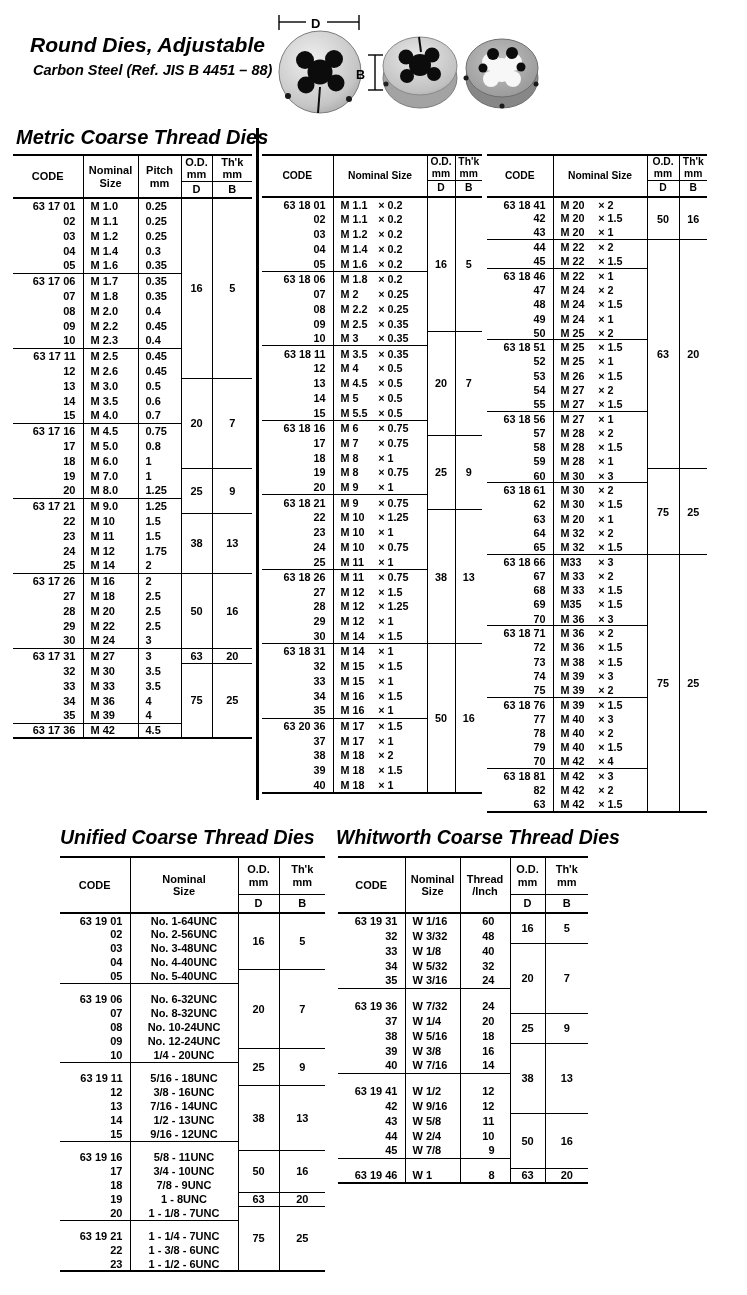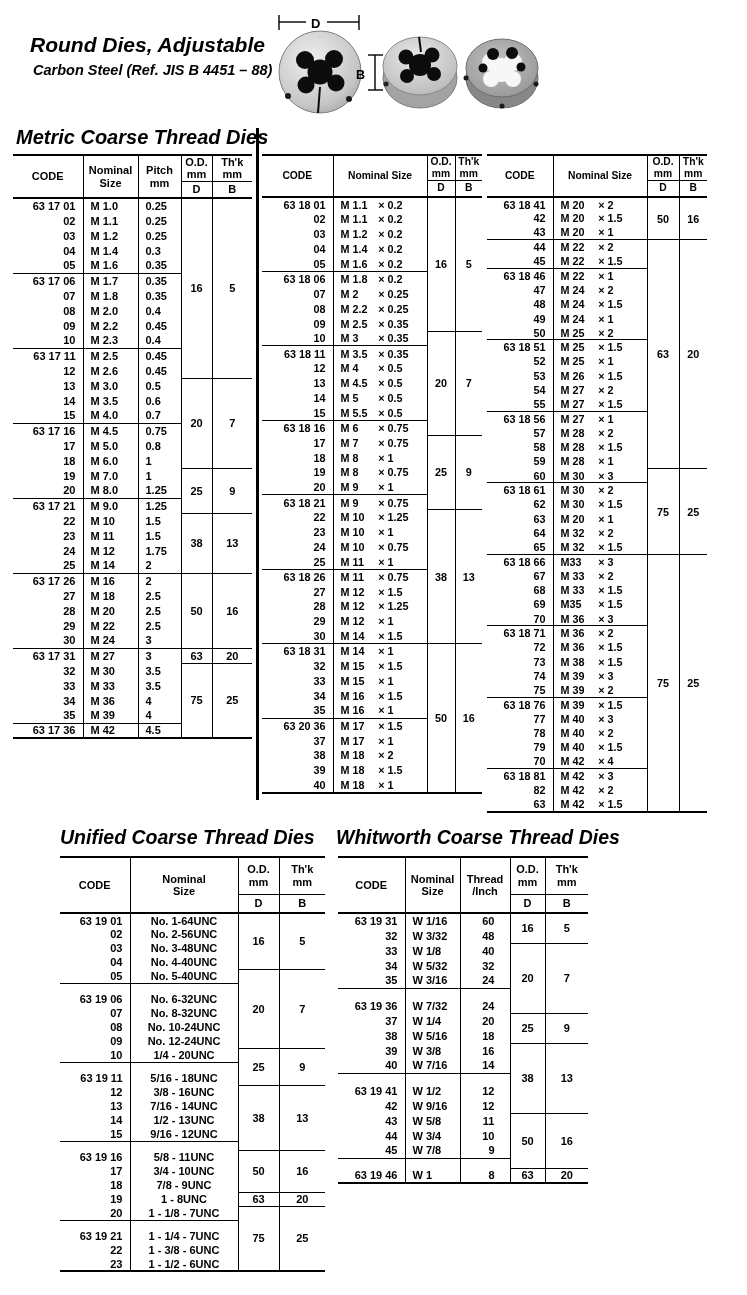--- a/index.html
+++ b/index.html
@@ -1560,21 +1560,21 @@
         </tr>
         <tr style="height: 15px;">
           <td class="code c0">43</td>
           <td class="ltext">W 5/8</td>
           <td class="num">11</td>
           <td class="odv bt" rowspan="4">50</td>
           <td class="odv bt" rowspan="4">16</td>
         </tr>
         <tr style="height: 15px;">
           <td class="code c0">44</td>
-          <td class="ltext">W 3/4</td>
+          <td class="ltext">W 2/4</td>
           <td class="num">10</td>
         </tr>
         <tr style="height: 15px;">
           <td class="code c0">45</td>
           <td class="ltext">W 7/8</td>
           <td class="num">9</td>
         </tr>
         <tr class="gap" style="height: 10px;">
           <td class="bt c0"></td>
           <td class="bt"></td>

